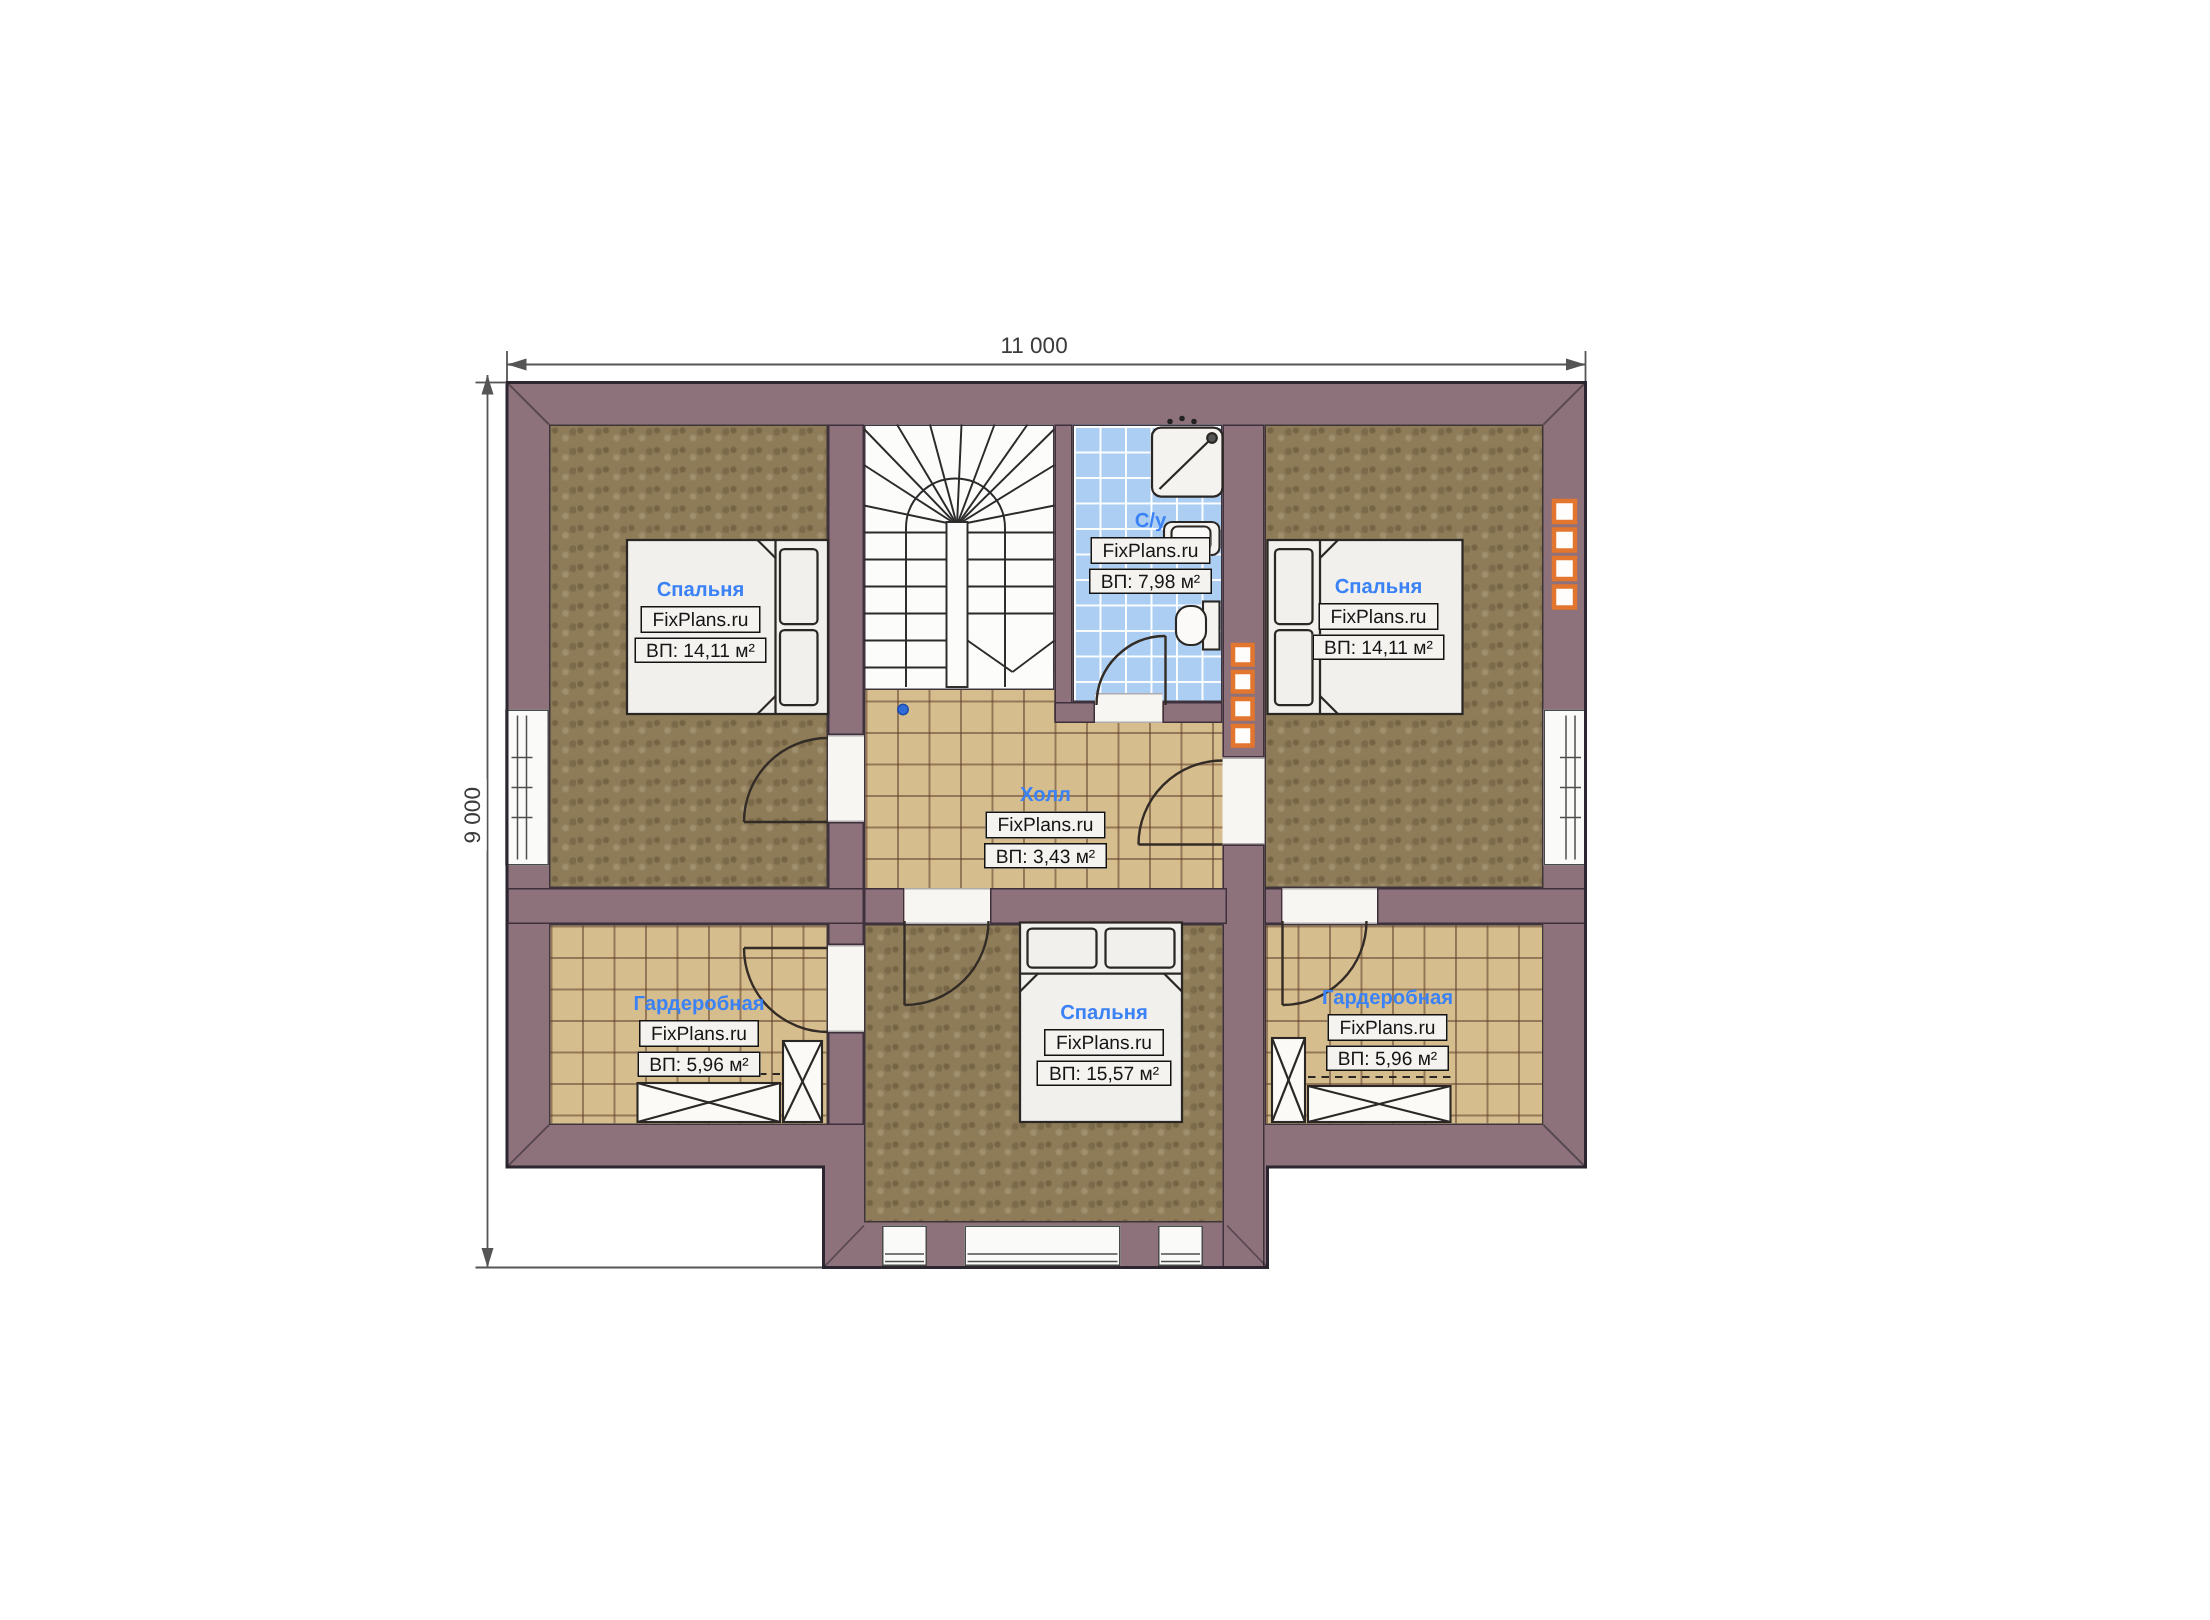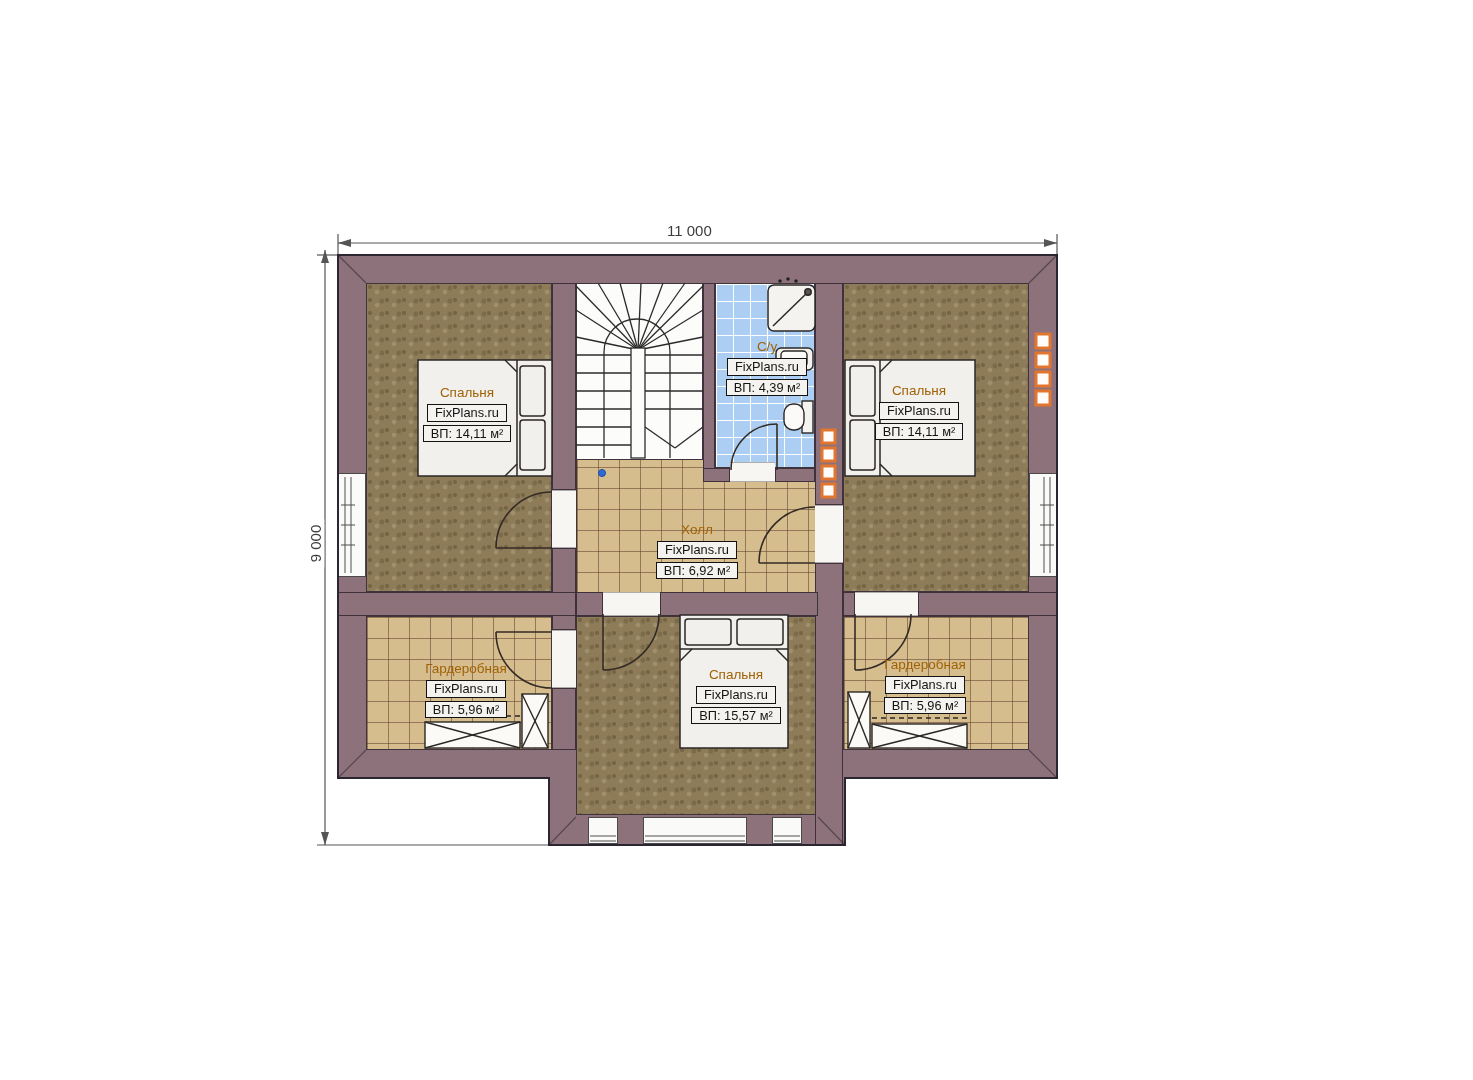--- a/index.html
+++ b/index.html
@@ -23,21 +23,21 @@
     background-size:21px 21px;}
   .btiles{background-color:#abceف2;background-color:#abcef2;
     background-image:
       linear-gradient(rgba(255,255,255,.95) 1px, transparent 1px),
       linear-gradient(90deg, rgba(255,255,255,.95) 1px, transparent 1px);
     background-size:17px 17px;}
   .whitefloor{background:#fcfcfb;}
   .window{background:#fafaf8;border:1px solid #4a4a4a;z-index:4;}
   .overlay{position:absolute;left:0;top:0;z-index:5;pointer-events:none;}
   .room-label{position:absolute;z-index:6;width:160px;text-align:center;line-height:1.05;}
-  .room-name{font-size:13.5px;font-weight:normal;color:#a16207;margin-bottom:1px;}
+  .room-name{font-size:13.5px;font-weight:bold;color:#3b82f6;margin-bottom:1px;}
   .label-box{display:inline-block;background:#f4f3f0;border:1.6px solid #121212;
              padding:1px 7px;font-size:12.8px;color:#141414;margin-top:3px;white-space:nowrap;}
   .dim-label{position:absolute;z-index:6;font-size:15px;color:#3c3c3c;background:#fff;padding:0 5px;}
   .rot{transform:rotate(-90deg);transform-origin:center;}
 </style>
 </head>
 <body>
 
 <div class="canvas">
 
@@ -268,26 +268,26 @@
     <div><span class="label-box">ВП: 14,11 м²</span></div>
   </div>
   <div class="room-label" style="left:839px;top:384px;">
     <div class="room-name">Спальня</div>
     <div><span class="label-box">FixPlans.ru</span></div>
     <div><span class="label-box">ВП: 14,11 м²</span></div>
   </div>
   <div class="room-label" style="left:687px;top:340px;">
     <div class="room-name">С/у</div>
     <div><span class="label-box">FixPlans.ru</span></div>
-    <div><span class="label-box">ВП: 4,39 м²</span></div>
+    <div><span class="label-box">ВП: 7,98 м²</span></div>
   </div>
   <div class="room-label" style="left:617px;top:523px;">
     <div class="room-name">Холл</div>
     <div><span class="label-box">FixPlans.ru</span></div>
-    <div><span class="label-box">ВП: 6,92 м²</span></div>
+    <div><span class="label-box">ВП: 3,43 м²</span></div>
   </div>
   <div class="room-label" style="left:386px;top:662px;">
     <div class="room-name">Гардеробная</div>
     <div><span class="label-box">FixPlans.ru</span></div>
     <div><span class="label-box">ВП: 5,96 м²</span></div>
   </div>
   <div class="room-label" style="left:845px;top:658px;">
     <div class="room-name">Гардеробная</div>
     <div><span class="label-box">FixPlans.ru</span></div>
     <div><span class="label-box">ВП: 5,96 м²</span></div>

